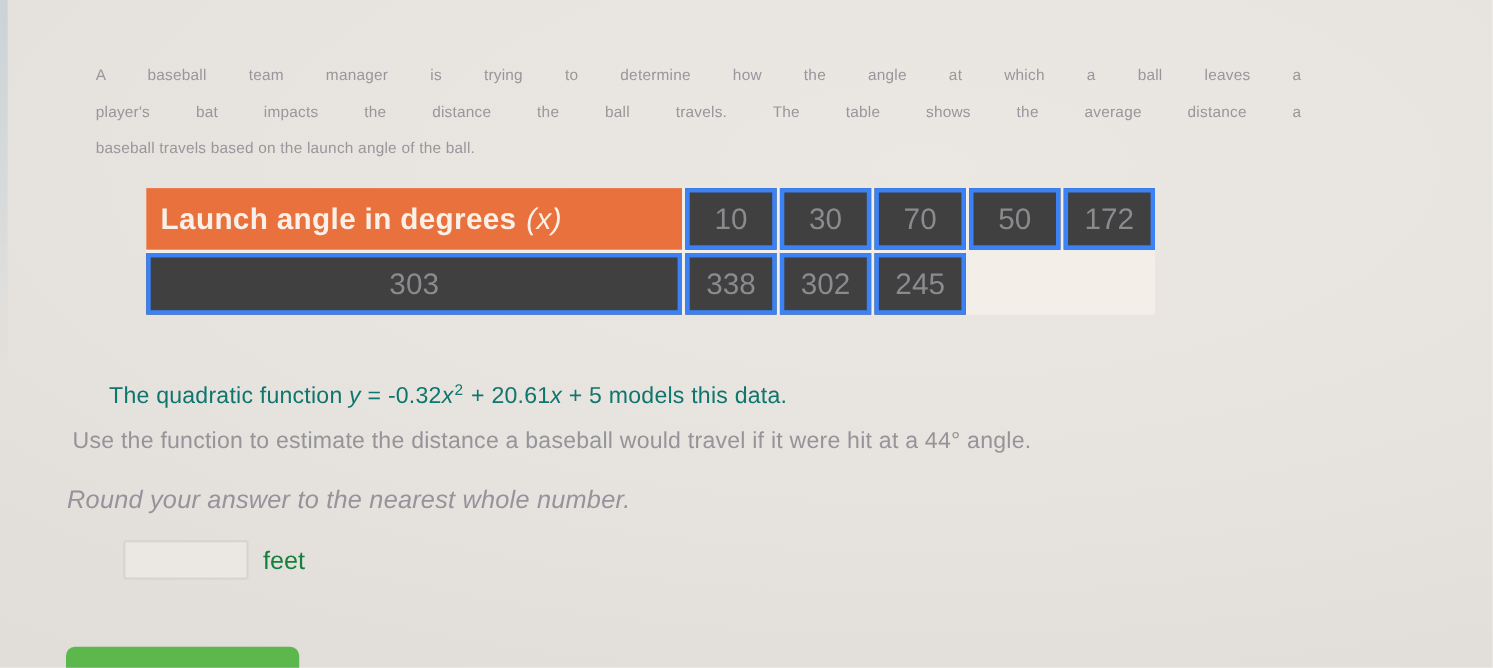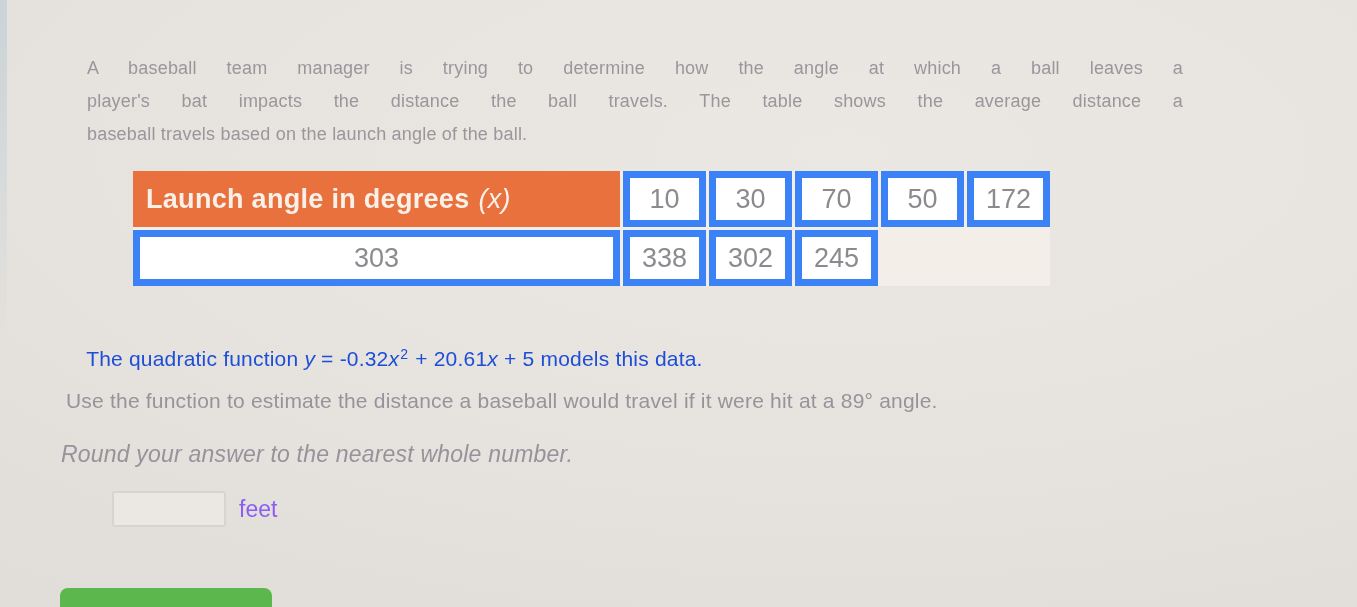--- a/index.html
+++ b/index.html
@@ -9,43 +9,43 @@
     background: radial-gradient(130% 120% at 62% 25%, #ebe7e2 0%, #e6e2dd 45%, #e0dcd7 80%, #d8d4cf 100%);
   }
   .page { position: absolute; inset: 0; }
   .photo-edge {
     position: absolute; left: 0; top: 0; width: 7px; height: 340px;
     background: linear-gradient(to bottom, #c7d1d6 0%, #d2d8da 45%, rgba(210,216,218,0) 100%);
     opacity: .85;
   }
   .intro {
     position: absolute; left: 87px; top: 52px; width: 1096px;
-    font-size: 18px; line-height: 33px; color: #98979c; letter-spacing: 0.2px;
+    font-size: 14px; line-height: 33px; color: #98979c; letter-spacing: 0.2px;
   }
   .intro-line.just { text-align: justify; text-align-last: justify; }
 
   .data-table {
     position: absolute; left: 133px; top: 171px;
     display: grid; grid-template-columns: 487px repeat(5, 83px);
     grid-auto-rows: 56px; gap: 3px; background: #f3eee8; text-align: right;
   }
   .th {
     background: #e8713d; color: #f9f0e8; font-weight: bold; font-size: 27px;
     display: flex; align-items: center; padding-left: 13px; letter-spacing: 0.3px;
   }
   .th-var { font-style: italic; font-weight: 400; margin-left: 9px; font-size: 27px; }
   .td {
-    background: #ffffff; border: 7px solid #3b82f6; box-sizing: border-box;
+    background: #404040; border: 4px solid #3b82f6; box-sizing: border-box;
     color: #8b8a8e; font-size: 27px;
     display: flex; align-items: center; justify-content: center;
   }
 
   .fn-line {
-    position: absolute; left: 62px; top: 322px;
-    font-size: 21px; color: #1d4ed8; white-space: pre-wrap; letter-spacing: 0.2px;
+    position: absolute; left: 75px; top: 322px;
+    font-size: 21px; color: #0f766e; white-space: pre-wrap; letter-spacing: 0.2px;
   }
   .mvar { font-style: italic; }
   .sup { font-size: 14px; vertical-align: 7px; margin: 0 1px; }
 
   .use-line {
     position: absolute; left: 66px; top: 389px;
     font-size: 21px; color: #95949a; letter-spacing: 0.2px;
   }
   .round-line {
     position: absolute; left: 61px; top: 441px;
@@ -55,21 +55,21 @@
   .answer-row {
     position: absolute; left: 112px; top: 491px;
     display: flex; align-items: center; gap: 13px;
   }
   .answer-input {
     width: 114px; height: 36px; box-sizing: border-box;
     border: 2px solid #d8d4cf; border-radius: 3px; background: #ebe7e2;
     font-size: 20px; color: #77767a; padding: 0 8px; outline: none;
     font-family: "Liberation Sans", sans-serif;
   }
-  .unit { font-size: 23px; color: #8b5cf6; }
+  .unit { font-size: 23px; color: #15803d; }
 
   .submit {
     position: absolute; left: 60px; top: 588px; width: 212px; height: 46px;
     background: #5cb74c; border: none; border-radius: 8px; cursor: pointer;
   }
 </style>
 </head>
 <body>
 
 <div class="page">
@@ -95,21 +95,21 @@
     <div class="td">303</div>
     <div class="td">338</div>
     <div class="td">302</div>
     <div class="td">245</div>
   </div>
 
   <div class="fn-line">
     <span>The quadratic function </span><span class="mvar">y</span><span> = </span><span>-0.32</span><span class="mvar">x</span><span class="sup">2</span><span> + 20.61</span><span class="mvar">x</span><span> + 5</span><span> models this data.</span>
   </div>
 
-  <div class="use-line">Use the function to estimate the distance a baseball would travel if it were hit at a 89° angle.</div>
+  <div class="use-line">Use the function to estimate the distance a baseball would travel if it were hit at a 44° angle.</div>
 
   <div class="round-line">Round your answer to the nearest whole number.</div>
 
   <div class="answer-row">
     <input class="answer-input" type="text" value="" style="">
     <span class="unit">feet</span>
   </div>
 
   <button class="submit"></button>
 </div>

